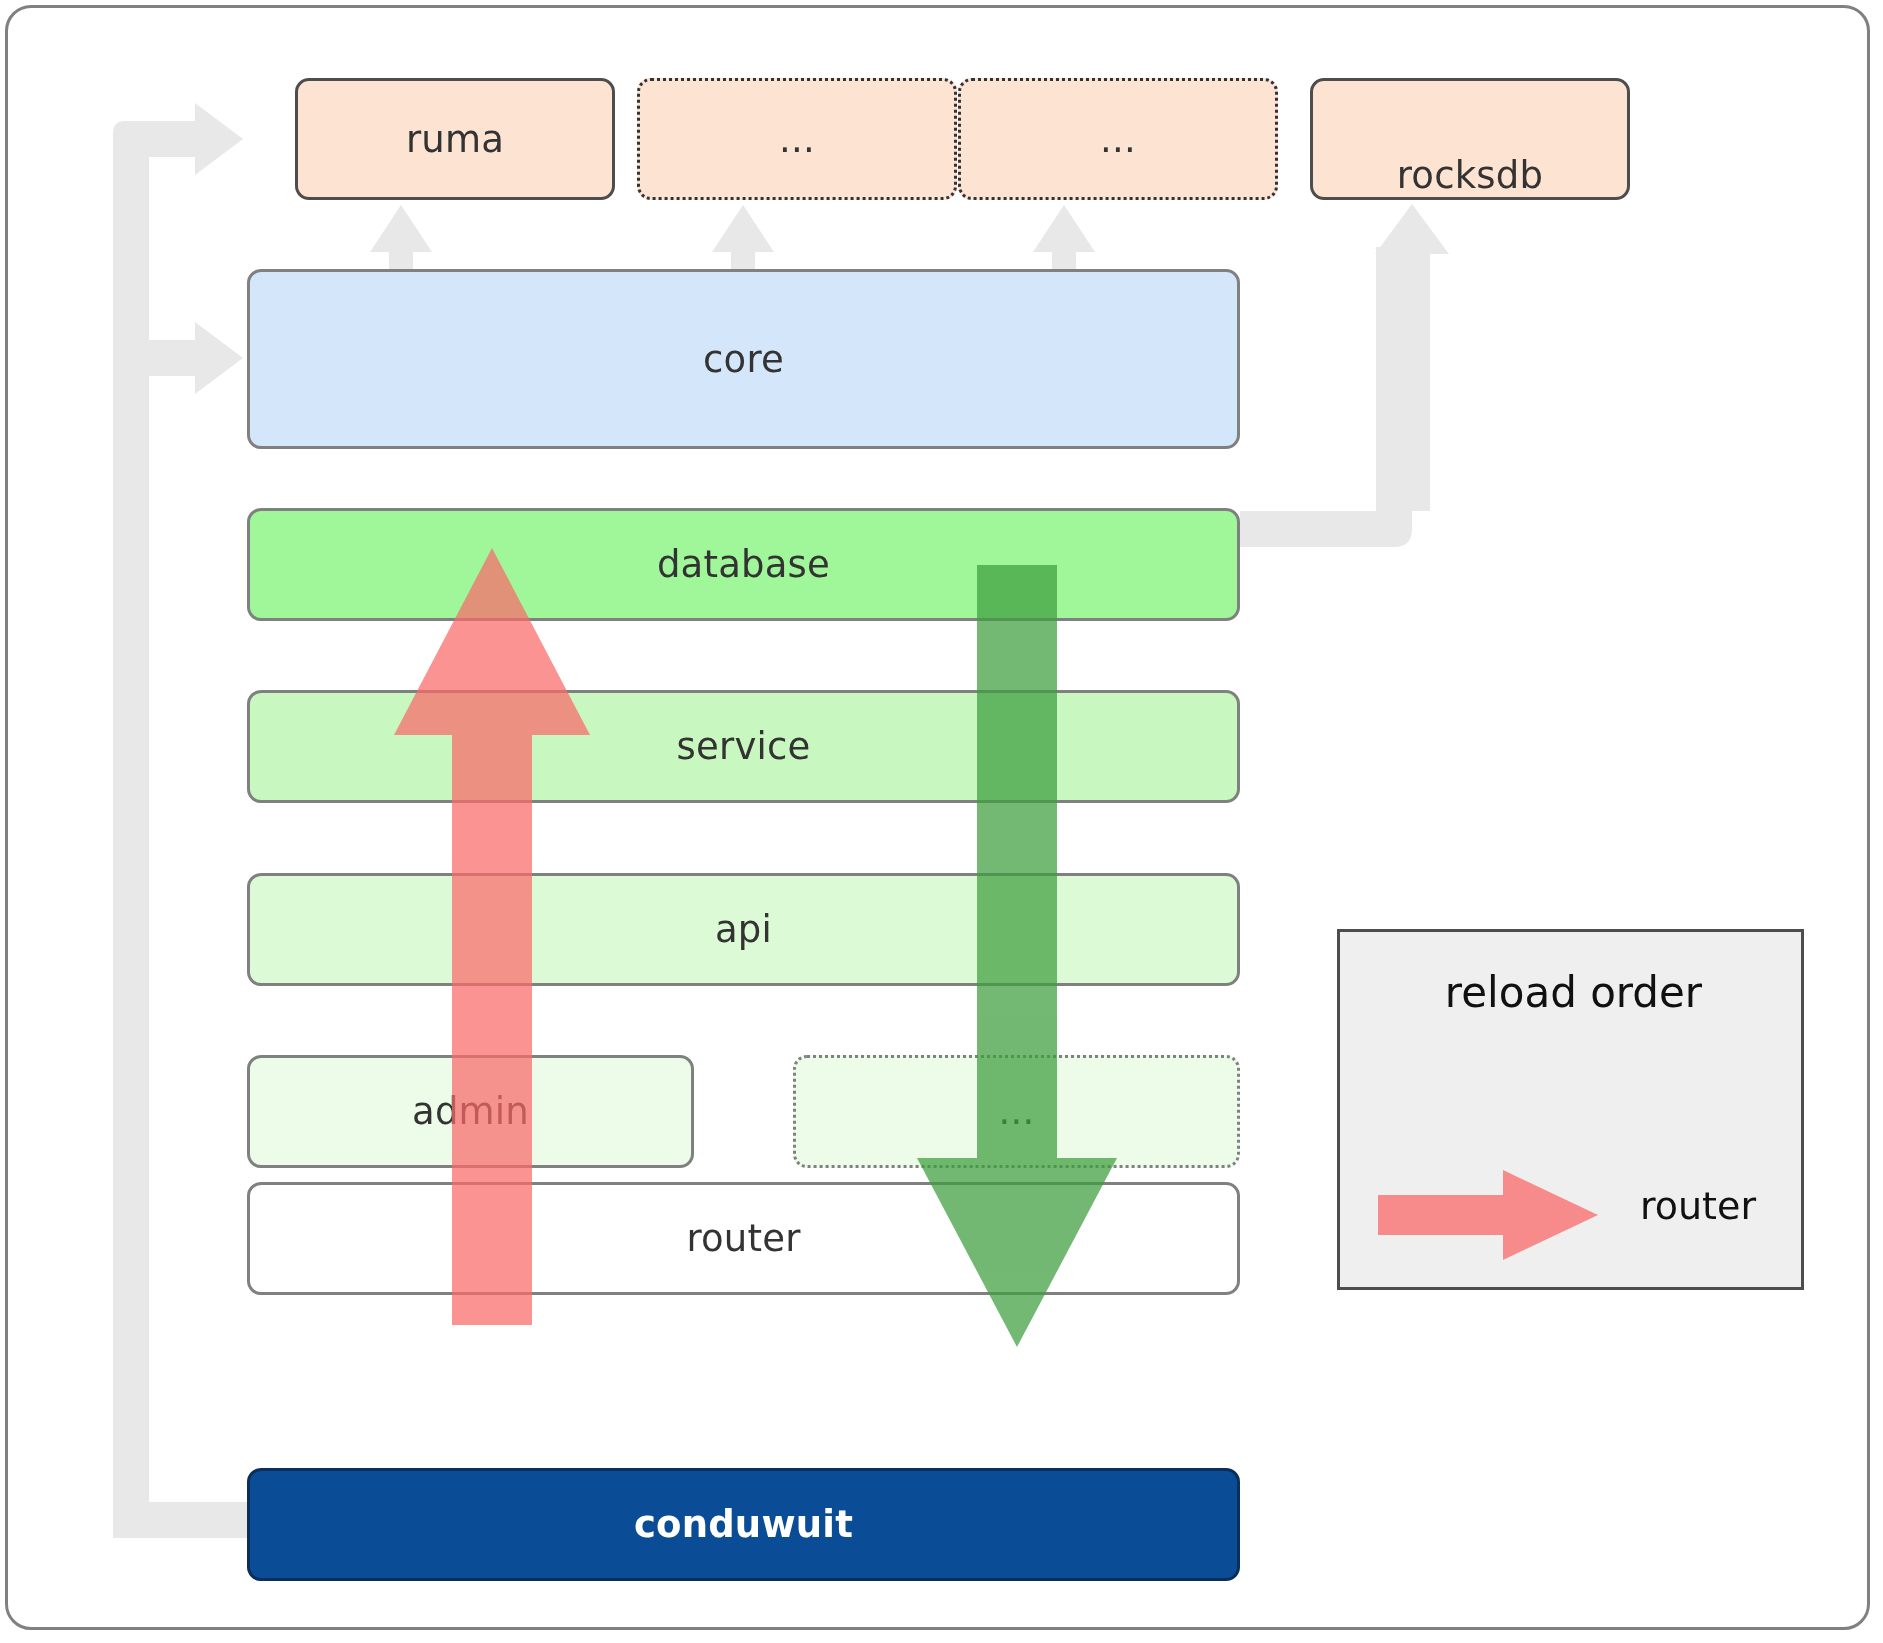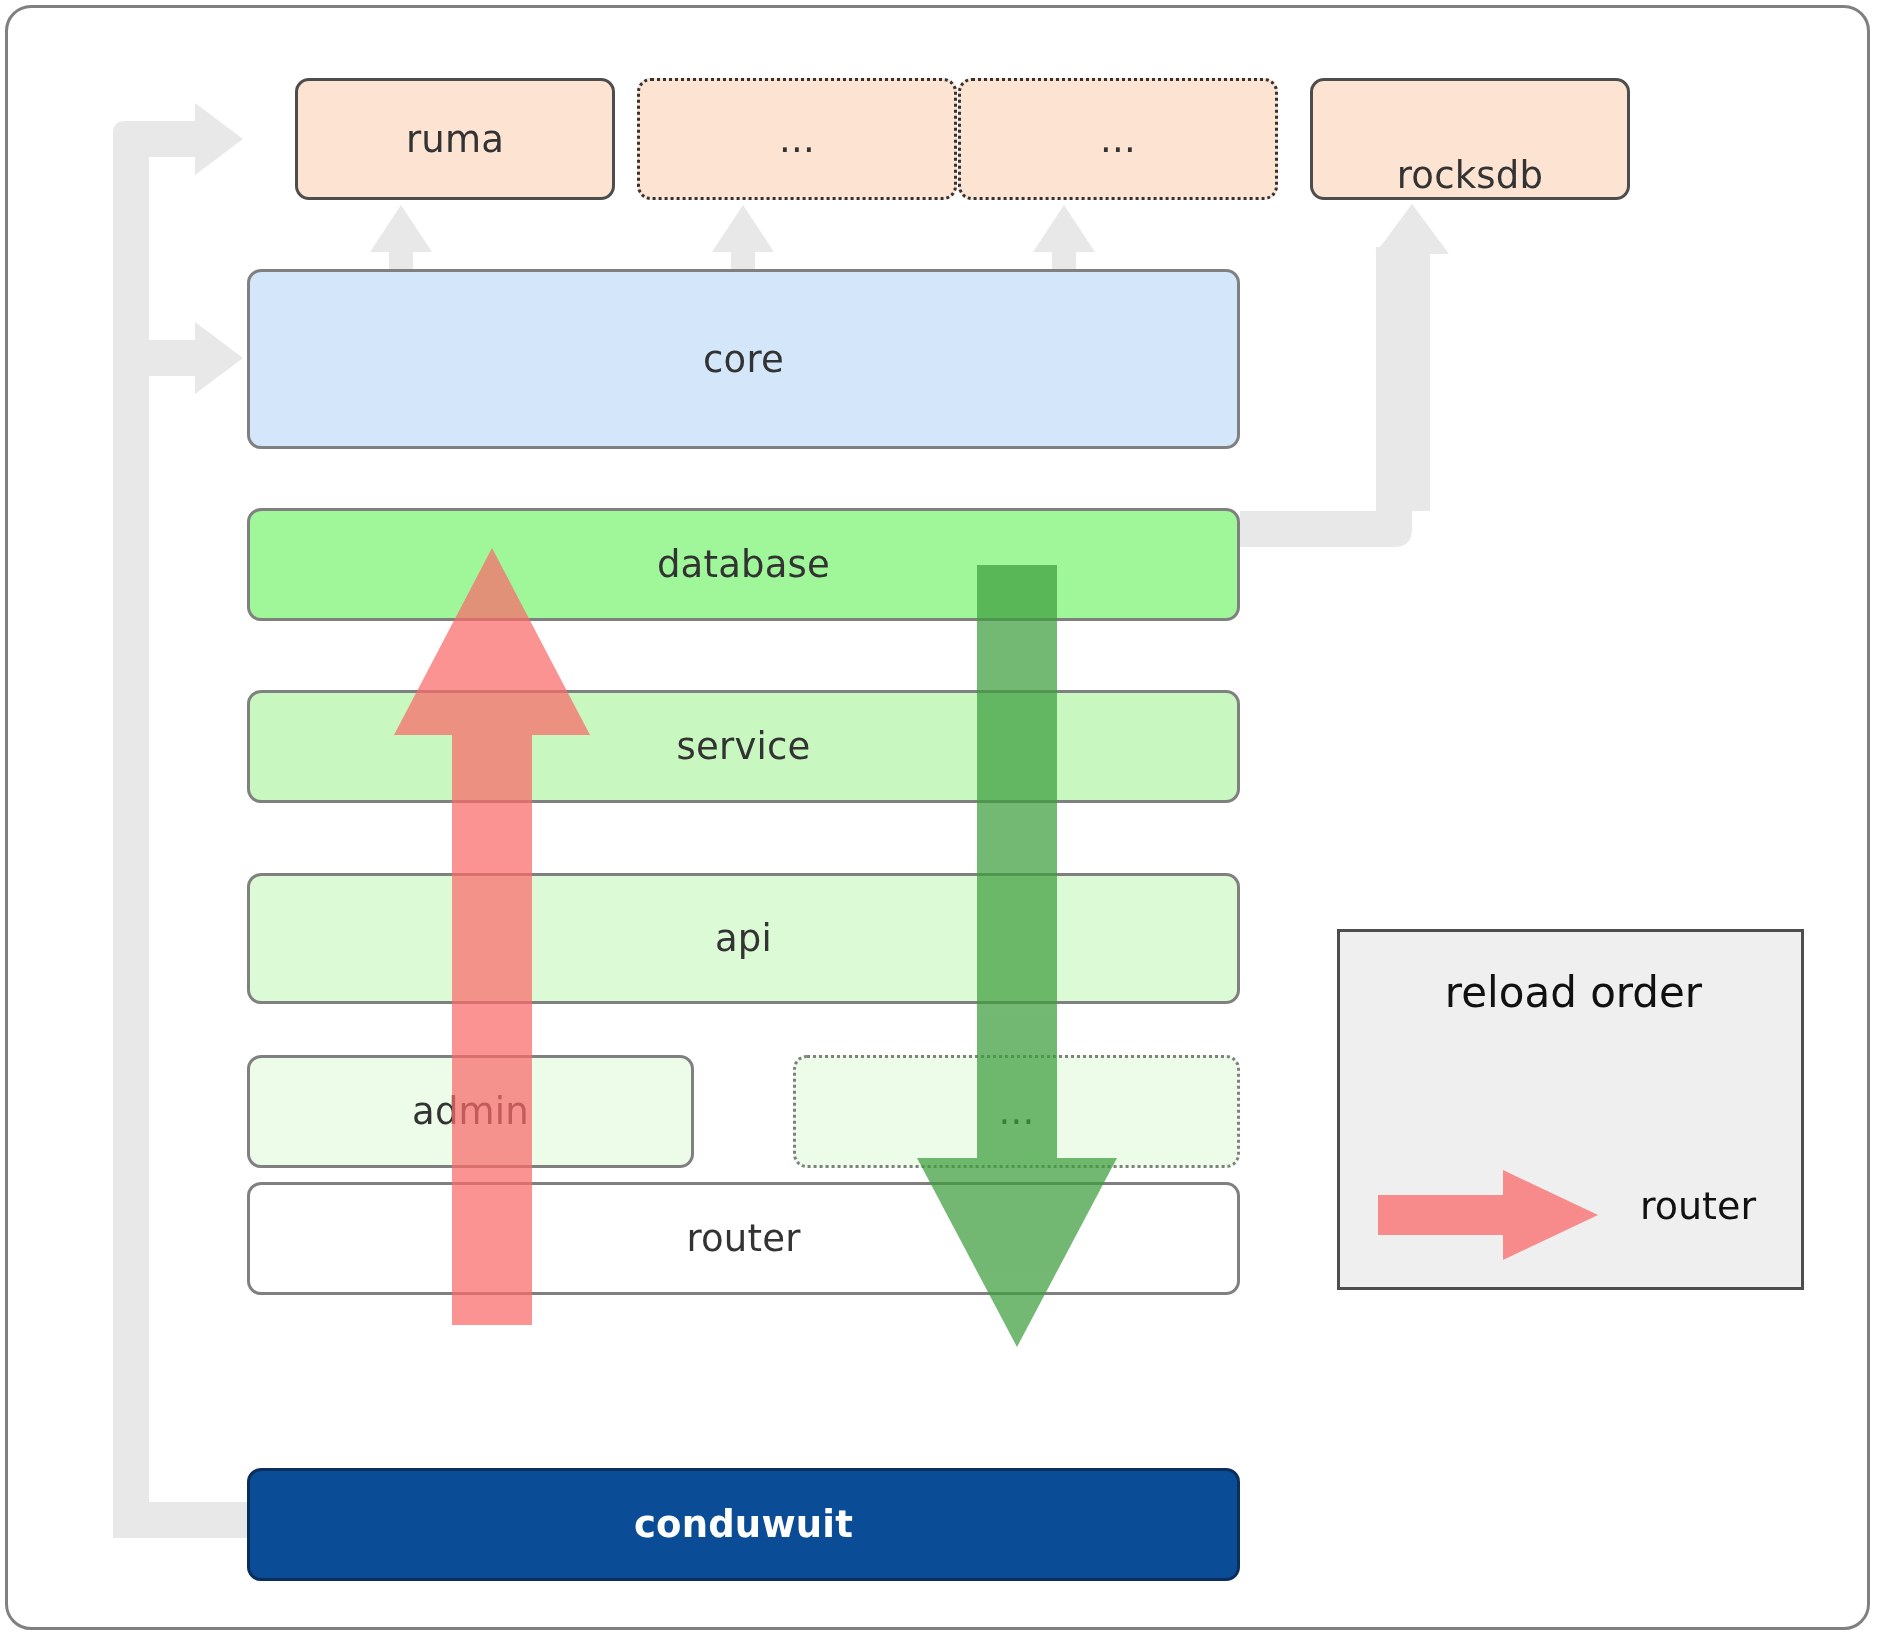--- a/index.html
+++ b/index.html
@@ -217,21 +217,21 @@
   </div>
 
   <div class="node db-box" style="left:247px; top:508px; width:993px; height:113px;">
     <span>database</span>
   </div>
 
   <div class="node service-box" style="left:247px; top:690px; width:993px; height:113px;">
     <span>service</span>
   </div>
 
-  <div class="node api-box" style="left:247px; top:873px; width:993px; height:131px;">
+  <div class="node api-box" style="left:247px; top:873px; width:993px; height:113px;">
     <span>api</span>
   </div>
 
   <div class="node admin-box" style="left:247px; top:1055px; width:447px; height:113px;">
     <span>admin</span>
   </div>
 
   <div class="node dots-box" style="left:793px; top:1055px; width:447px; height:113px;">
     <span>...</span>
   </div>

